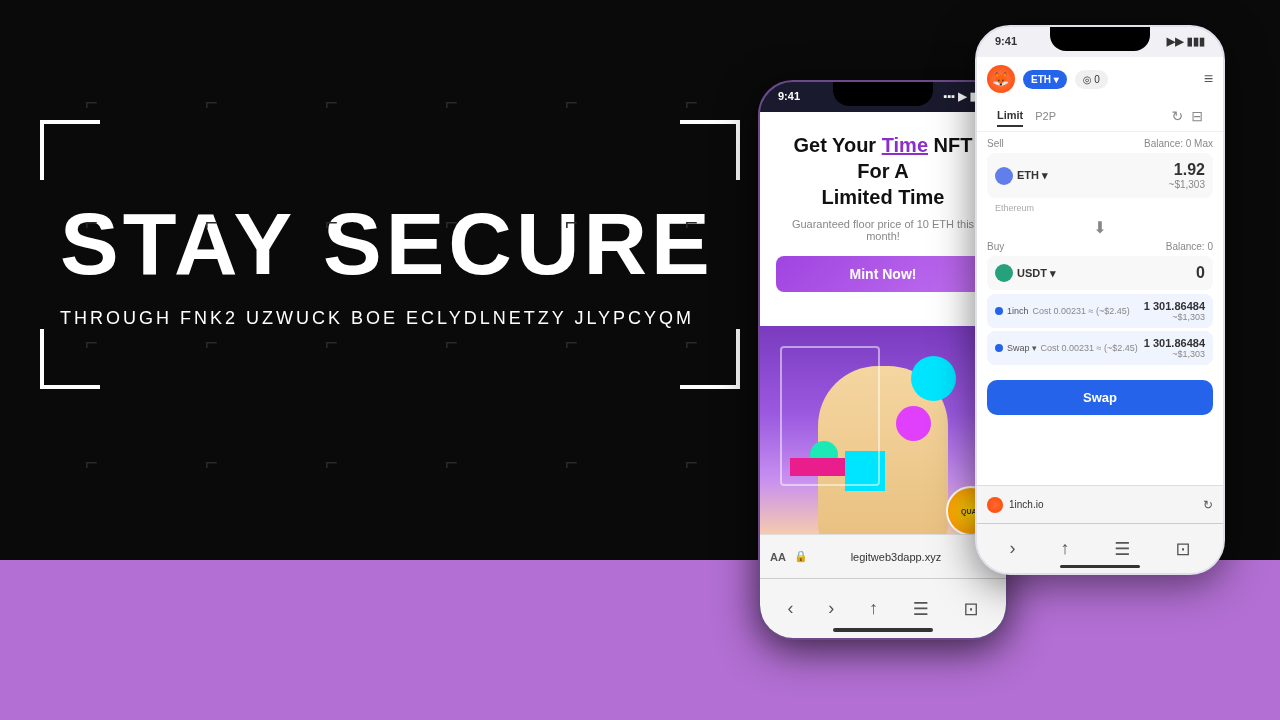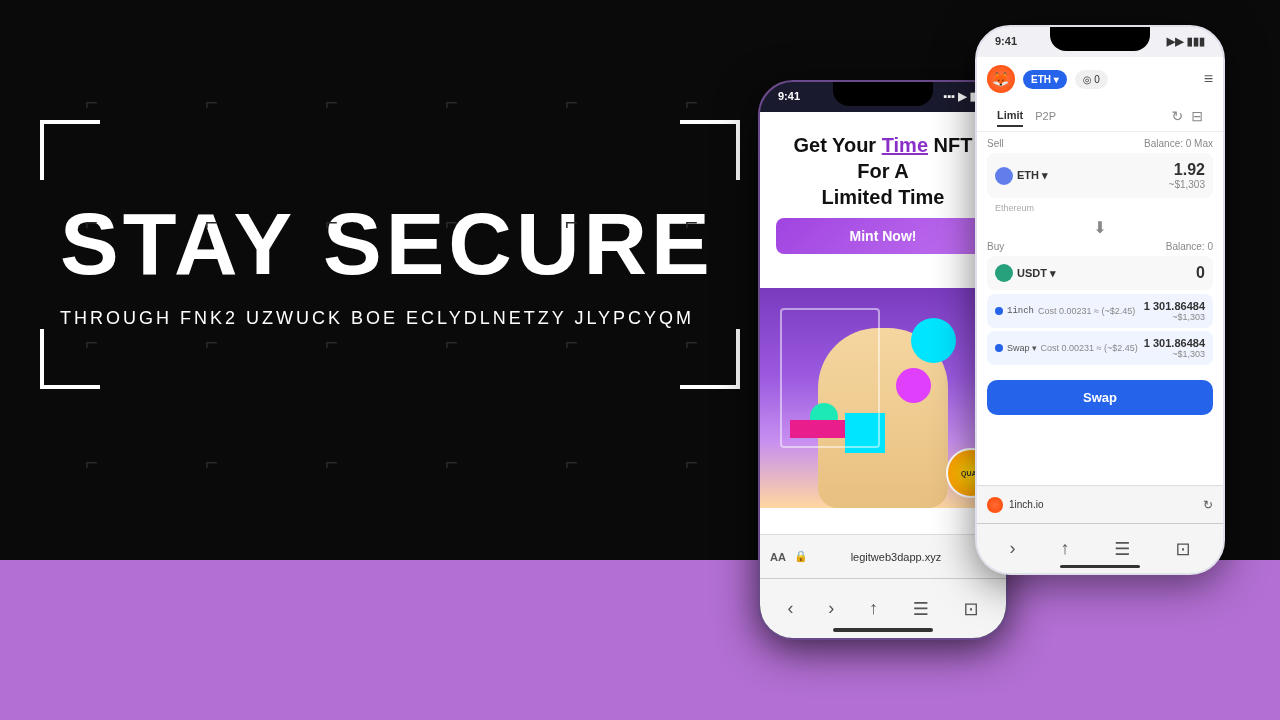--- a/index.html
+++ b/index.html
@@ -691,20 +691,21 @@
       <span>9:41</span>
       <span>▪▪▪ ▶ ▮▮▮</span>
     </div>
 
     <div class="phone-nft-screen">
 
       <div class="nft-content">
         <div class="nft-headline">
           Get Your <span class="highlight">Time</span> NFT For A<br>Limited Time
         </div>
+        <div class="nft-subtext">Guaranteed floor price of 10 ETH this month!</div>
         <div class="mint-button">Mint Now!</div>
       </div>
 
       <div class="nft-image-area">
 
         <div class="statue-shape"></div>
 
         <div class="nft-circle-cyan"></div>
         <div class="nft-circle-magenta"></div>
         <div class="nft-circle-teal"></div>
@@ -794,21 +795,21 @@
           </div>
           <div style="text-align:right">
             <div class="inch-amount">0</div>
           </div>
         </div>
 
         <div class="inch-result-row">
           <div style="display:flex;justify-content:space-between;align-items:center;">
             <div class="inch-result-inner">
               <div class="inch-source-dot"></div>
-              <span style="font-size:9px;color:#555;font-family:Liberation Mono, monospace;">1inch</span>
+              <span style="font-size:9px;color:#555;">1inch</span>
               <span style="font-size:9px;color:#888;">Cost 0.00231 ≈ (~$2.45)</span>
             </div>
             <div>
               <div class="inch-result-value">1 301.86484</div>
               <div class="inch-result-usd">~$1,303</div>
             </div>
           </div>
         </div>
 
         <div class="inch-result-row">

